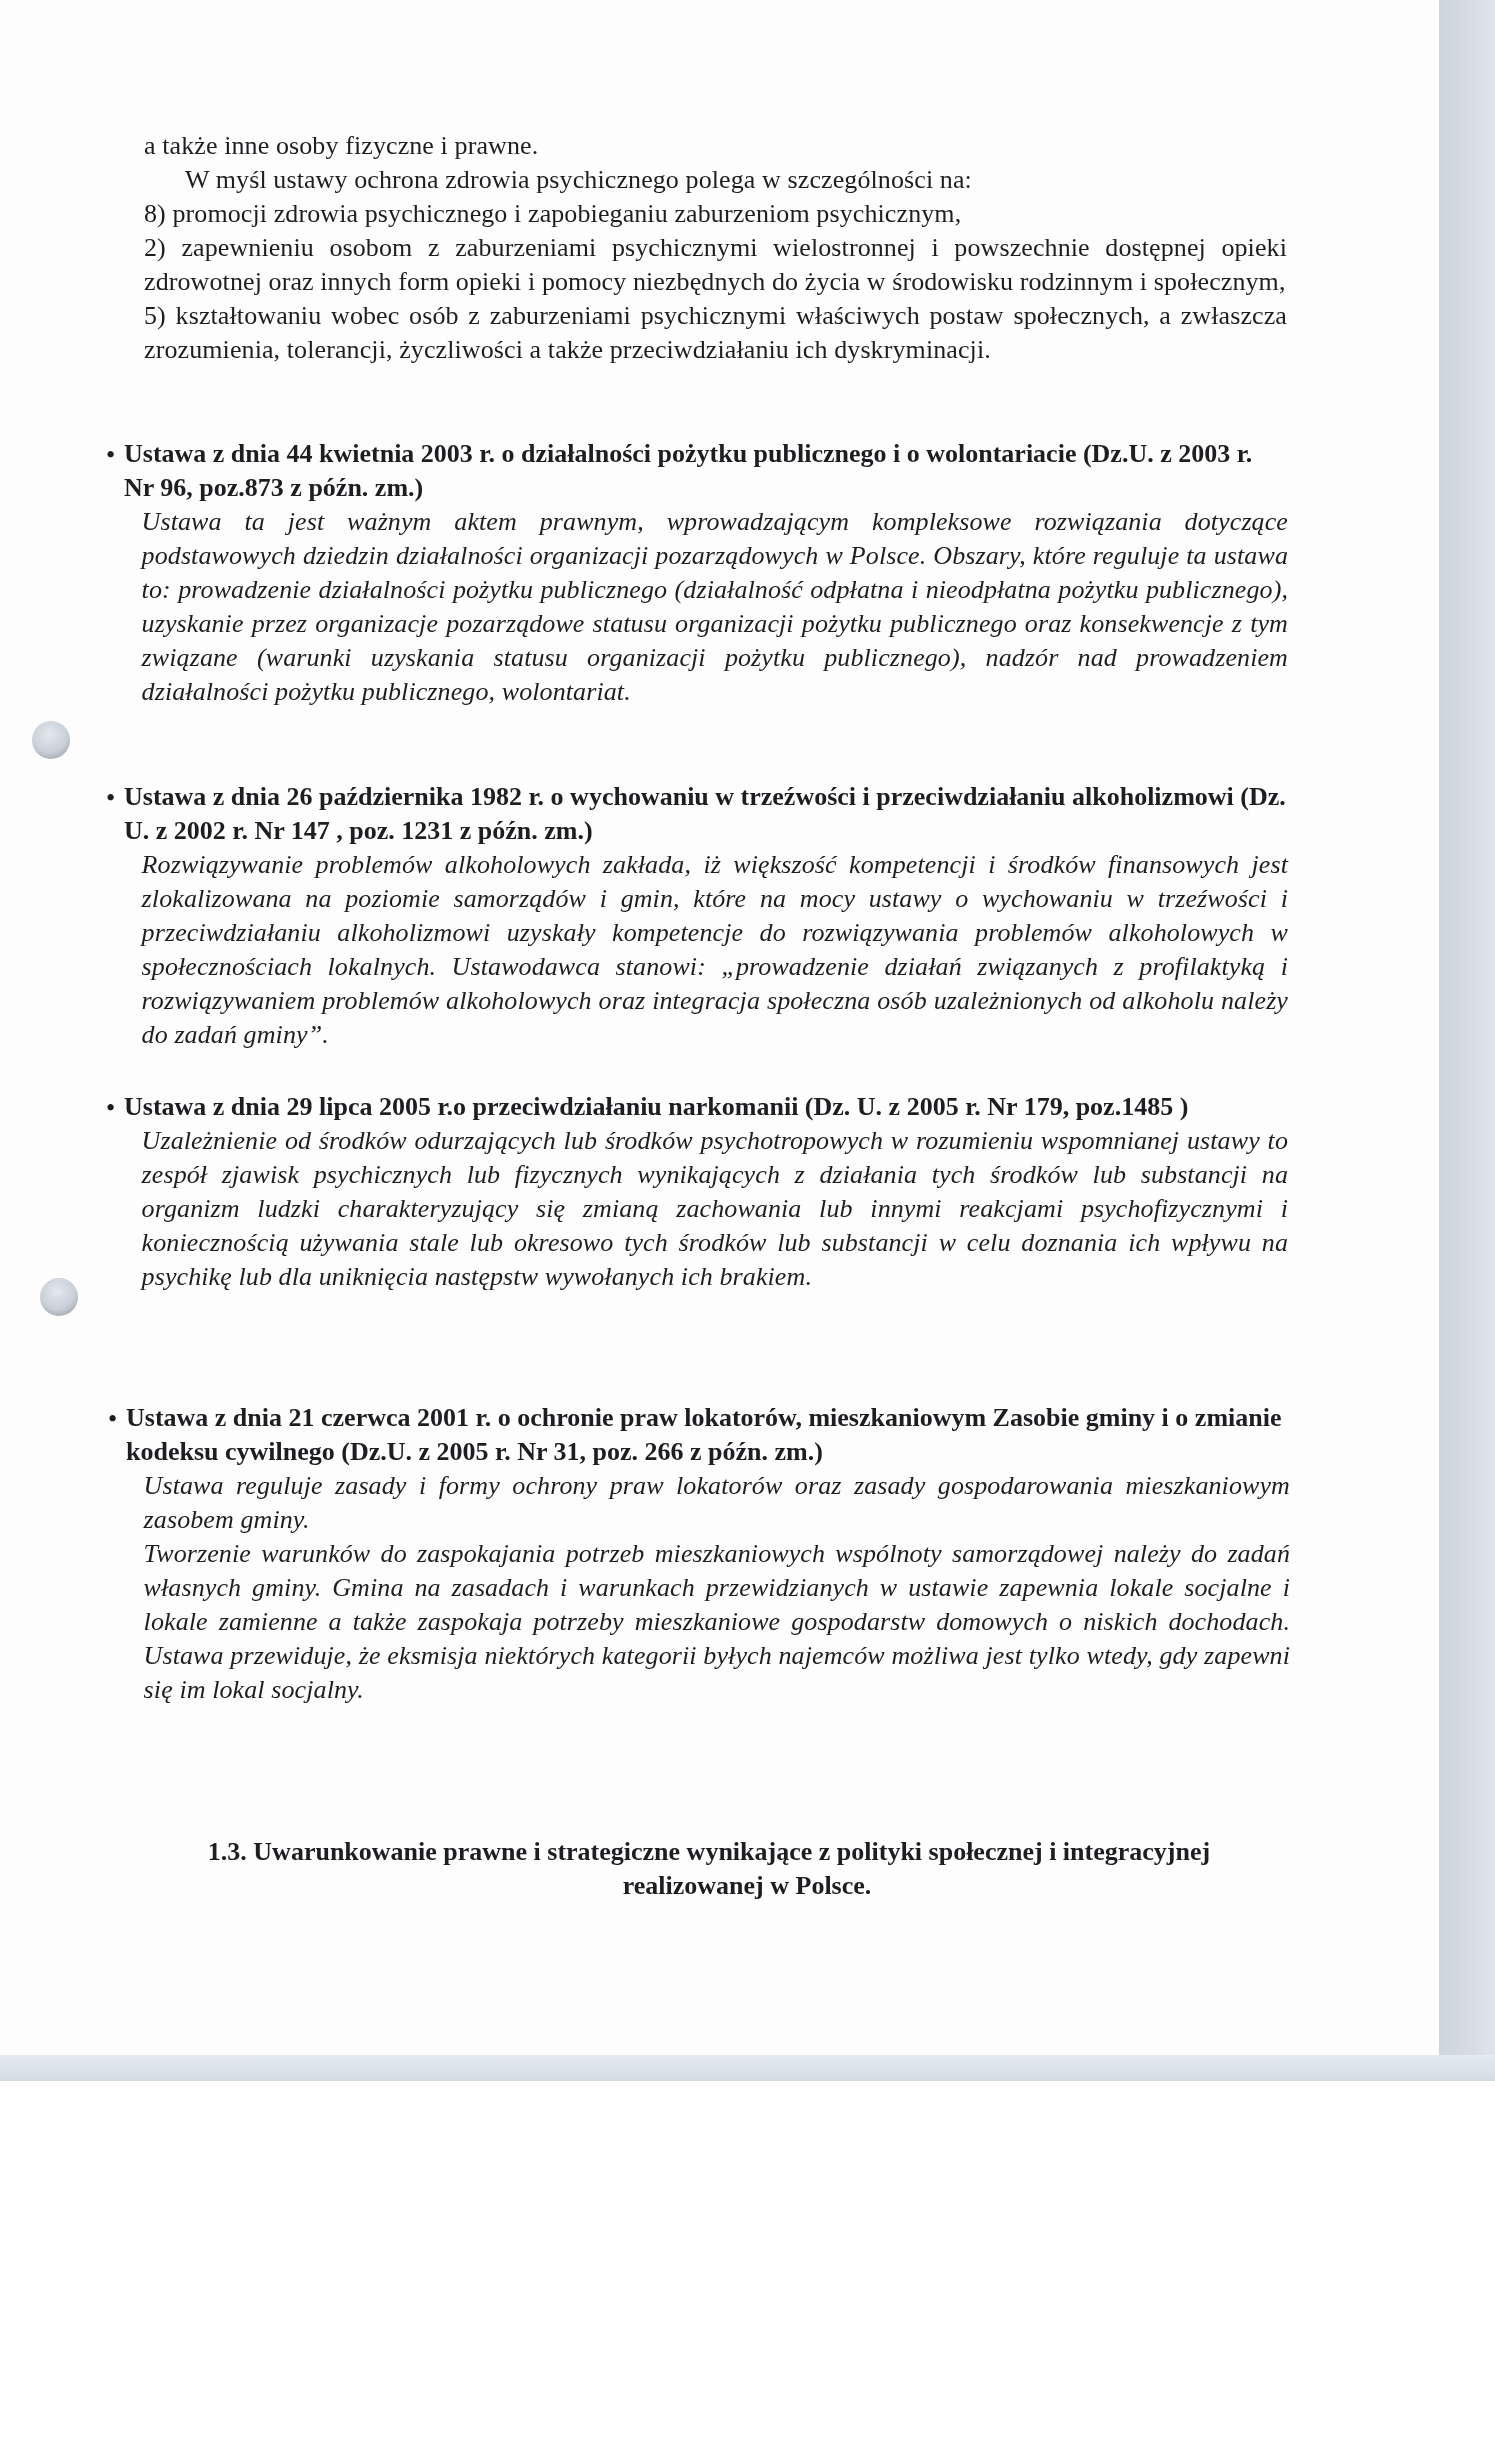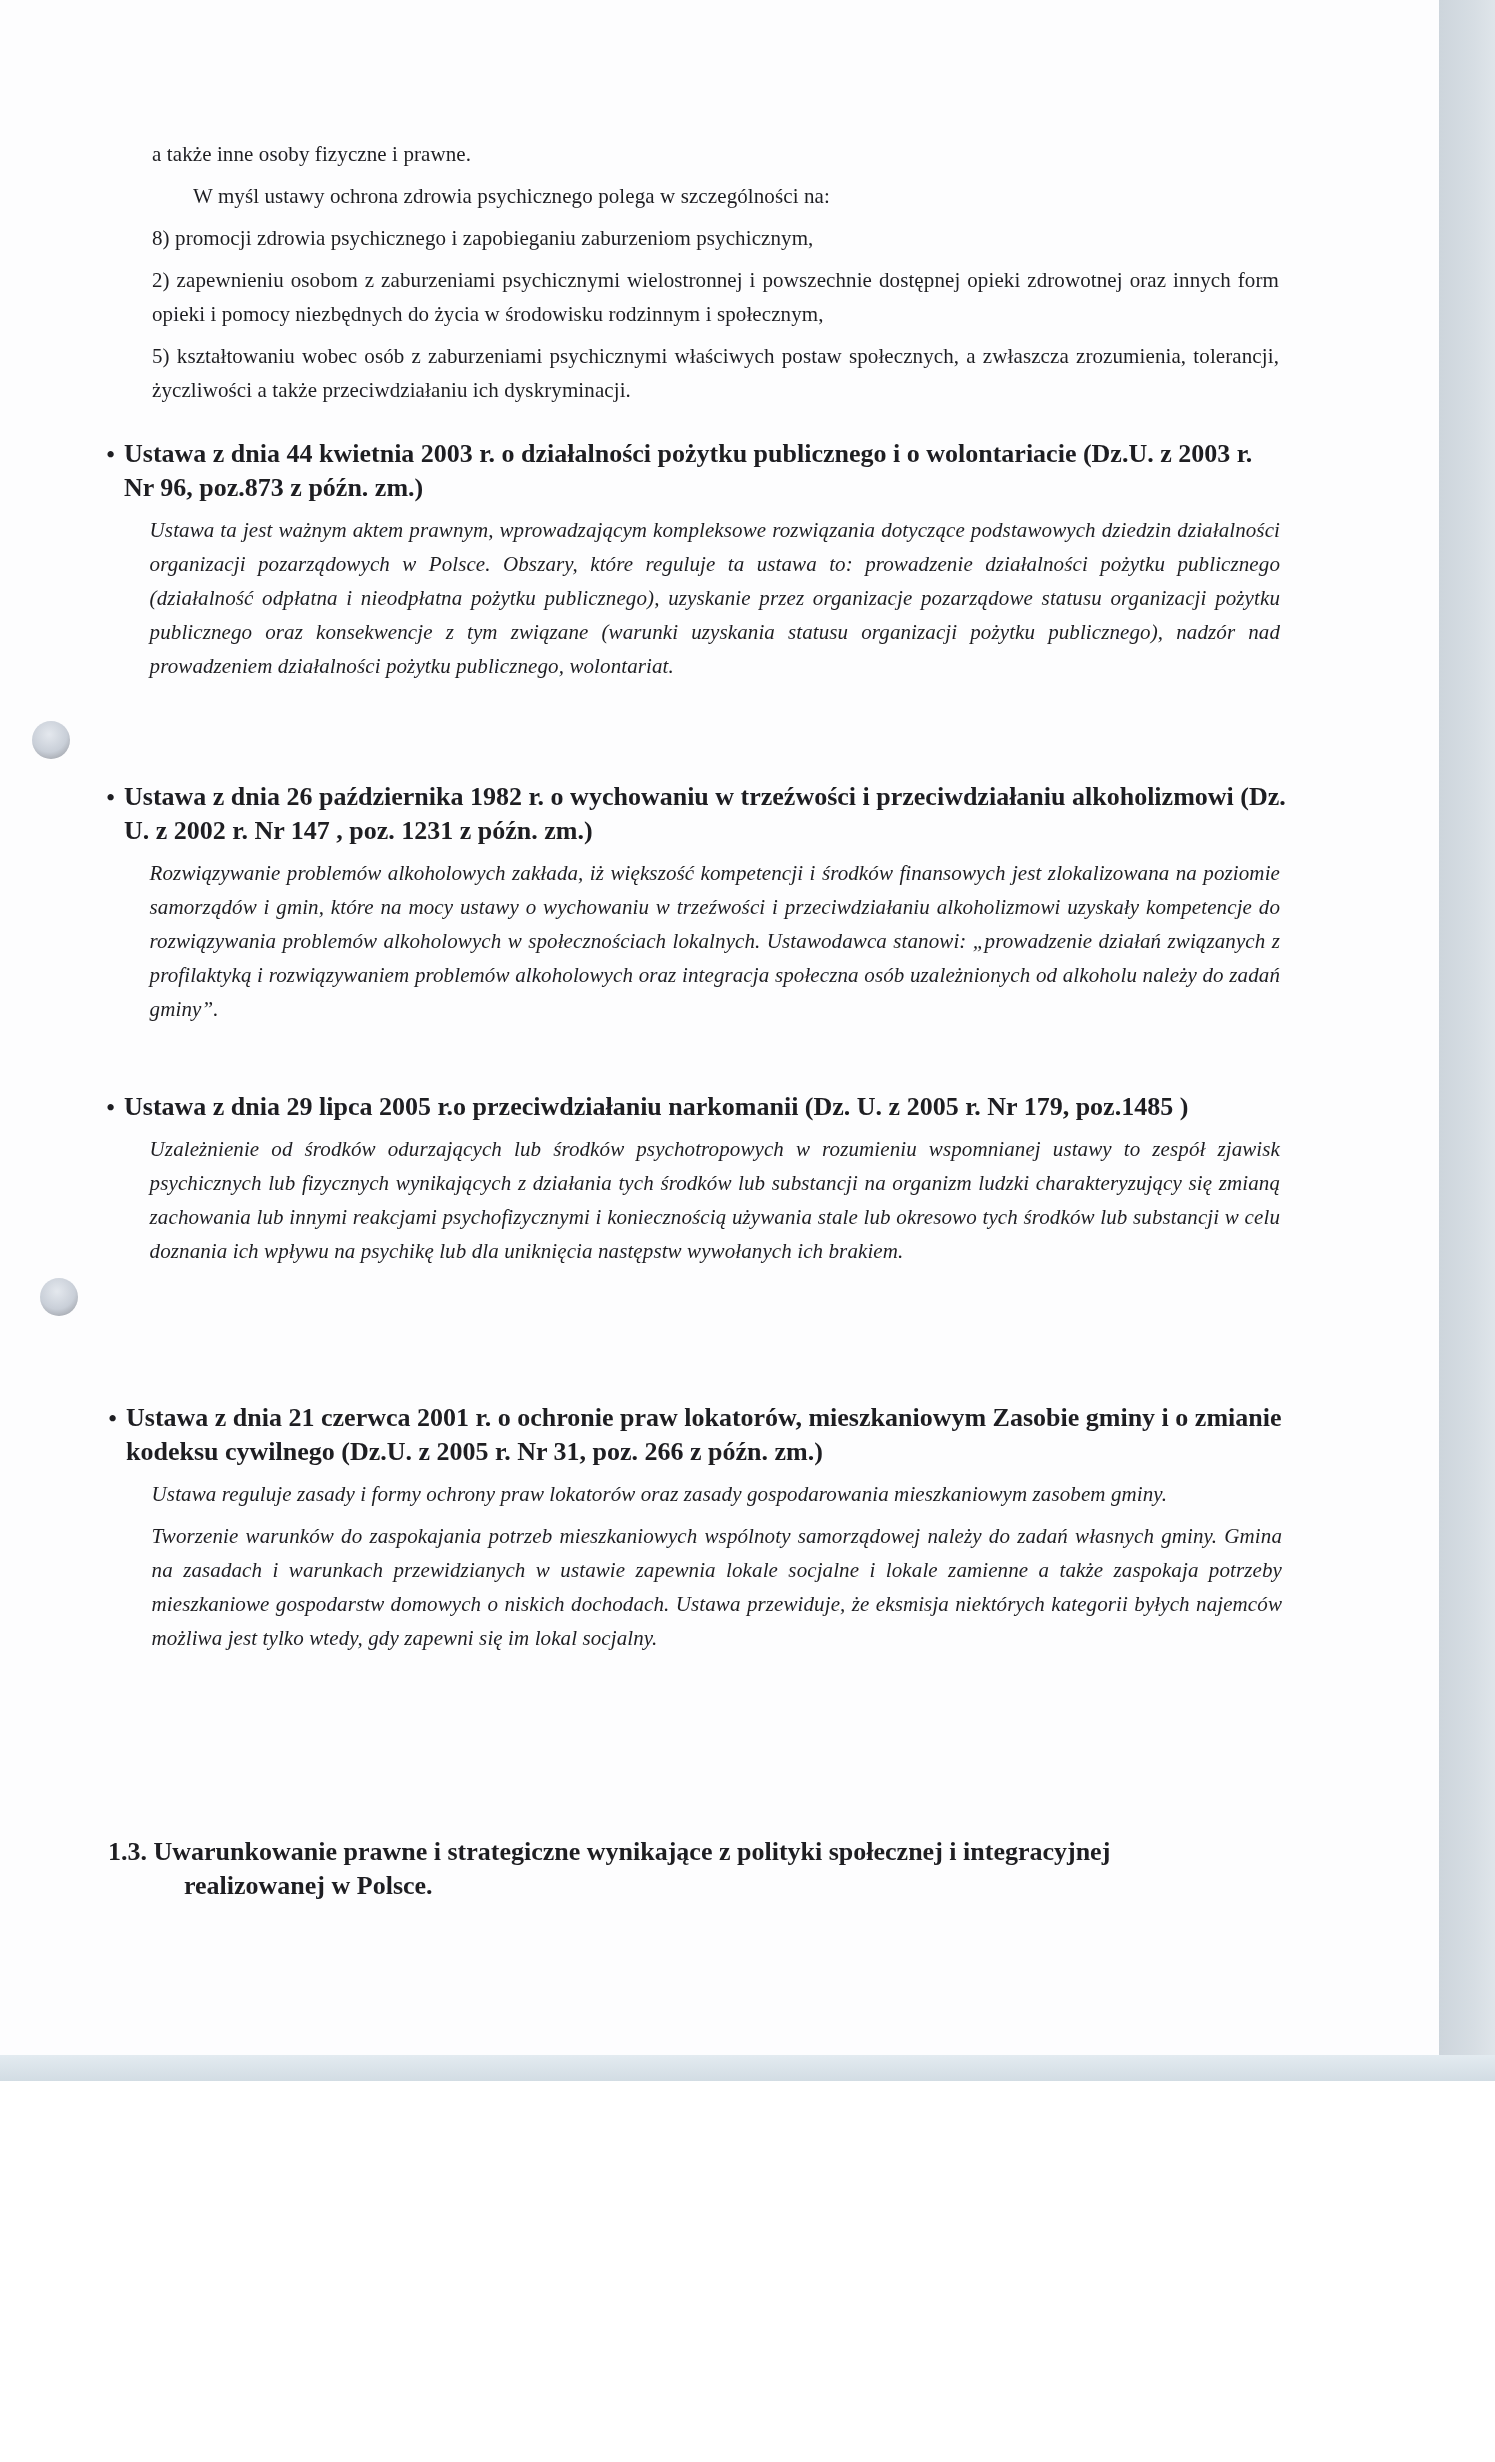--- a/index.html
+++ b/index.html
@@ -20,22 +20,22 @@
   .bottom-strip {
     position: absolute; left: 0; top: 2055px; width: 1495px; height: 26px;
     background: linear-gradient(180deg, #e3ebf0 0%, #d2dce3 100%);
   }
   .hole {
     position: absolute; width: 38px; height: 38px; border-radius: 50%;
     background: radial-gradient(circle at 45% 35%, #e4e8ee 0%, #c9cfd8 55%, #8e9096 100%);
   }
   .block { position: absolute; }
   .para {
-    font-size: 21px; line-height: 34px; text-align: justify;
-    margin: 8px; letter-spacing: 0.1px;
+    font-size: 26px; line-height: 34px; text-align: justify;
+    margin: 0; letter-spacing: 0.1px;
   }
   .indent1 { text-indent: 41px; }
   .head {
     font-weight: bold; font-size: 26px; line-height: 34px; margin: 0;
     position: relative; padding-left: 0;
   }
   .bullet {
     position: absolute; left: -17.6px; top: 0; font-size: 23.5px;
   }
   .body { margin: 0; padding-left: 17.6px; font-style: italic; }
@@ -94,20 +94,20 @@
   <p class="head">
     <span class="bullet">•</span>
     <span>Ustawa z dnia 21 czerwca 2001 r. o ochronie praw lokatorów, mieszkaniowym Zasobie gminy i o zmianie kodeksu  cywilnego  (Dz.U. z 2005 r.  Nr 31, poz. 266  z późn. zm.)</span>
   </p>
   <div class="body">
     <p class="para">Ustawa reguluje zasady i formy ochrony praw lokatorów oraz zasady gospodarowania mieszkaniowym zasobem gminy.</p>
     <p class="para">Tworzenie warunków do zaspokajania potrzeb mieszkaniowych wspólnoty samorządowej należy do zadań własnych gminy. Gmina na zasadach i warunkach przewidzianych w ustawie zapewnia lokale socjalne i lokale zamienne a także zaspokaja potrzeby mieszkaniowe gospodarstw domowych o niskich dochodach. Ustawa przewiduje, że eksmisja niektórych kategorii byłych najemców możliwa jest tylko wtedy, gdy zapewni się im lokal socjalny.</p>
   </div>
 </div>
 
-<div class="block" style="left:108px; top:1835px; width:1202px;">
+<div class="block" style="left:108px; top:1835px; width:1202px;text-align:center;">
   <p class="subhead">
     <span>1.3.</span>
     <span>Uwarunkowanie  prawne i strategiczne wynikające z polityki społecznej i integracyjnej</span>
     <span class="cont">realizowanej w Polsce.</span>
   </p>
 </div>
 
 
 </body></html>

